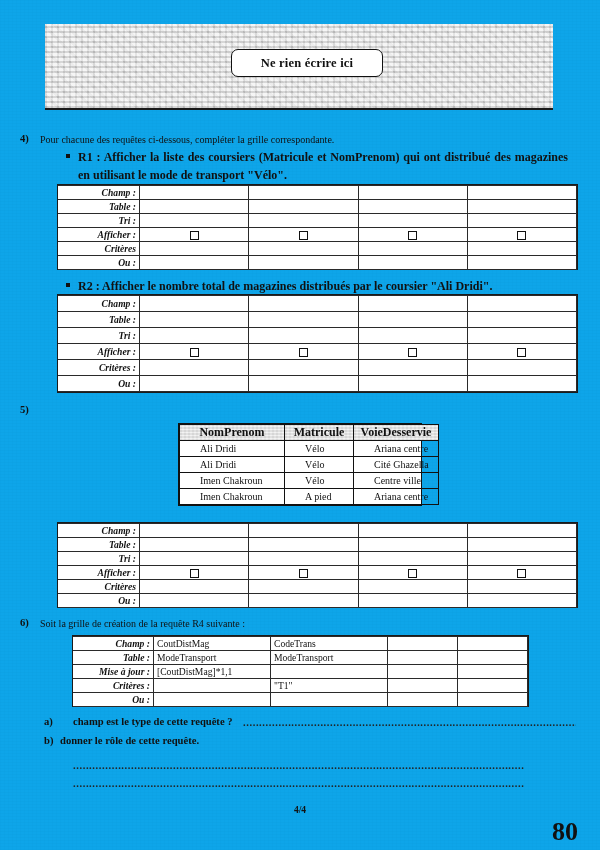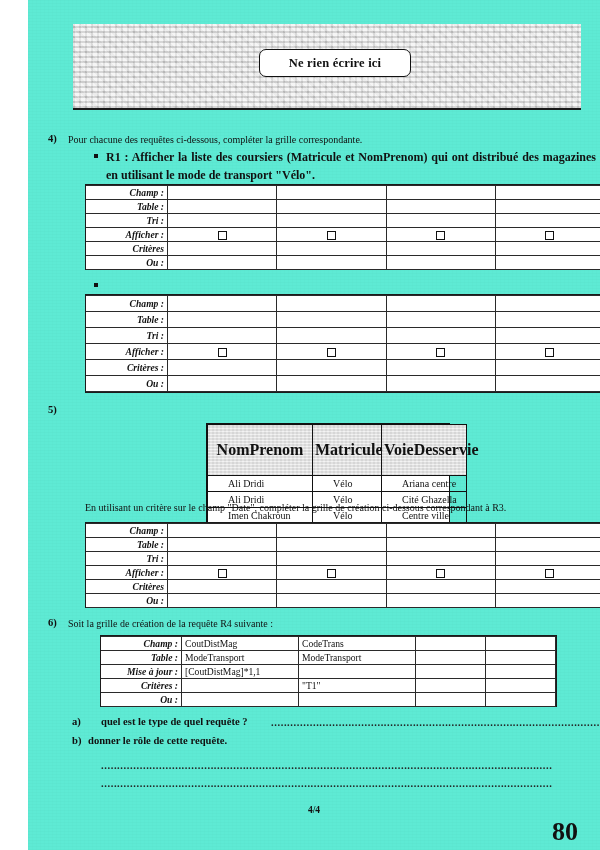--- a/index.html
+++ b/index.html
@@ -13,22 +13,21 @@
     position: relative;
     font-family: "Liberation Serif", serif;
     color: #111;
     overflow: hidden;
   }
 
   
   .page {
     position: absolute;
     inset: 0;
-    background: #5eead4;
-    margin-left: 28px;
+    background: #0ea5e9;
   }
   .grain {
     position: absolute;
     inset: 0;
     pointer-events: none;
     opacity: .35;
     background-image:
       repeating-linear-gradient(0deg, rgba(0,0,0,.035) 0 1px, rgba(0,0,0,0) 1px 3px),
       repeating-linear-gradient(90deg, rgba(0,0,0,.025) 0 1px, rgba(0,0,0,0) 1px 4px);
   }
@@ -143,30 +142,30 @@
     border: 1.6px solid #111;
     box-sizing: border-box;
     background: #fff;
   }
   .restable table {
     border-collapse: collapse;
     table-layout: fixed;
     width: 100%;
   }
   .restable th {
-    font-size: 16px;
+    font-size: 12px;
     font-weight: bold;
     height: 15px;
     border: 1px solid #111;
     background: #d7d7d7;
     background-image:
       repeating-linear-gradient(0deg, rgba(0,0,0,.10) 0 1px, rgba(255,255,255,.5) 1px 3px),
       repeating-linear-gradient(90deg, rgba(0,0,0,.08) 0 1px, rgba(255,255,255,.4) 1px 4px);
     text-align: center;
-    padding: 16px 2px;
+    padding: 0 2px;
   }
   .restable td {
     font-size: 10px;
     height: 15px;
     border: 1px solid #111;
     padding: 0 20px;
     text-align: left;
     white-space: nowrap;
   }
 
@@ -267,20 +266,21 @@
           <td class="cell"></td>
           <td class="cell"></td>
           <td class="cell"></td>
           <td class="cell"></td>
         </tr>
       </tbody>
     </table>
   </div>
 
   <div class="bullet-sq" style="left:66px; top:283px;"></div>
+  <div class="bullet-item" style="left:78px; top:277px; width:490px;">R2 : Afficher le nombre total de magazines distribués par le coursier "Ali Dridi".</div>
 
   <div class="grid" style="left:57px; top:294px; width:521px; height:99px;">
     <table>
       <tbody>
         <tr>
           <td class="lab" style="width:75px;">Champ :</td>
           <td class="cell"></td>
           <td class="cell"></td>
           <td class="cell"></td>
           <td class="cell"></td>
@@ -353,21 +353,20 @@
         </tr>
         <tr>
           <td>Imen Chakroun</td>
           <td>A pied</td>
           <td>Ariana centre</td>
         </tr>
       </tbody>
     </table>
   </div>
 
-  <div class="qline" style="left:57px; top:501px; width:510px;">En utilisant un critère sur le champ "Date", compléter la grille de création ci-dessous correspondant à R3.</div>
 
   <div class="grid" style="left:57px; top:522px; width:521px; height:86px;">
     <table>
       <tbody>
         <tr>
           <td class="lab" style="width:75px;">Champ :</td>
           <td class="cell"></td>
           <td class="cell"></td>
           <td class="cell"></td>
           <td class="cell"></td>
@@ -450,21 +449,21 @@
           <td class="cell"></td>
           <td class="cell"></td>
           <td class="cell"></td>
           <td class="cell"></td>
         </tr>
       </tbody>
     </table>
   </div>
 
   <div class="sub-letter" style="left:44px; top:716px;">a)</div>
-  <div class="sub-text" style="left:73px; top:716px;">quel est le type de quel requête ?</div>
+  <div class="sub-text" style="left:73px; top:716px;">champ est le type de cette requête ?</div>
   <div class="dots" style="left:243px; top:717px; width:333px;">...................................................................................................................</div>
 
   <div class="sub-letter" style="left:44px; top:735px;">b)</div>
   <div class="sub-text" style="left:60px; top:735px;">donner le rôle de cette  requête.</div>
 
   <div class="dots" style="left:73px; top:760px; width:503px;">............................................................................................................................................</div>
   <div class="dots" style="left:73px; top:778px; width:503px;">............................................................................................................................................</div>
 
   <div class="pagenum" style="left:0; top:805px;">4/4</div>
   <div class="bignum" style="top:817px;">80</div>

